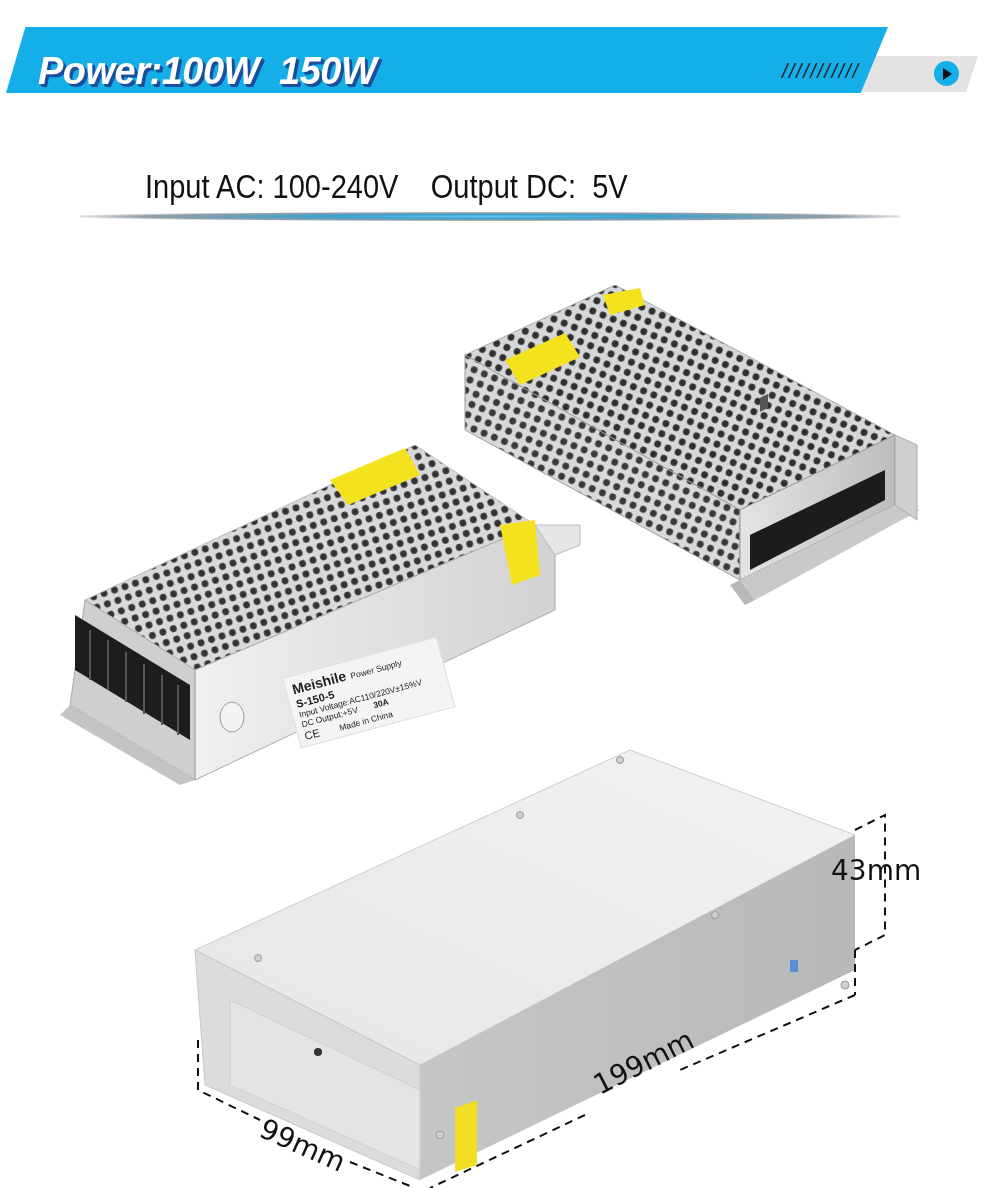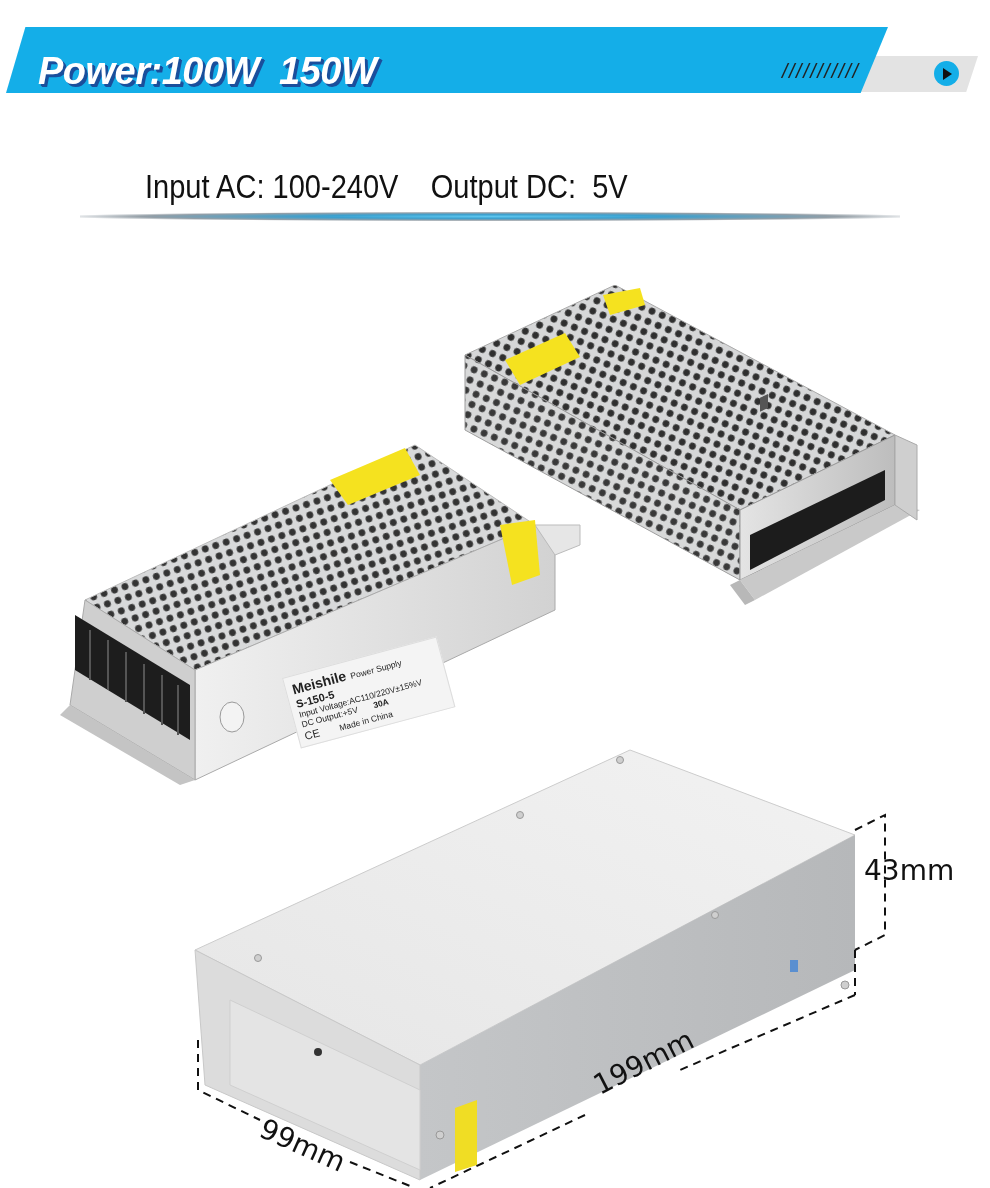--- a/index.html
+++ b/index.html
@@ -210,16 +210,16 @@
       <polyline points="665,20 695,5 695,125 665,140"></polyline>
       <line x1="665" y1="140" x2="665" y2="185"></line>
 
       <polyline points="665,185 490,260"></polyline>
       <polyline points="395,305 240,378"></polyline>
 
       <polyline points="8,230 8,280 70,310"></polyline>
       <line x1="160" y1="352" x2="225" y2="378"></line>
     </g>
   </svg>
-  <div class="dim" style="left:864px;top:854px">43mm</div>
+  <div class="dim" style="left:831px;top:854px">43mm</div>
   <div class="dim" style="left:588px;top:1072px;transform:rotate(-27deg);transform-origin:left top">199mm</div>
   <div class="dim" style="left:268px;top:1112px;transform:rotate(24deg);transform-origin:left top">99mm</div>
 </div>
 
 </body></html>

